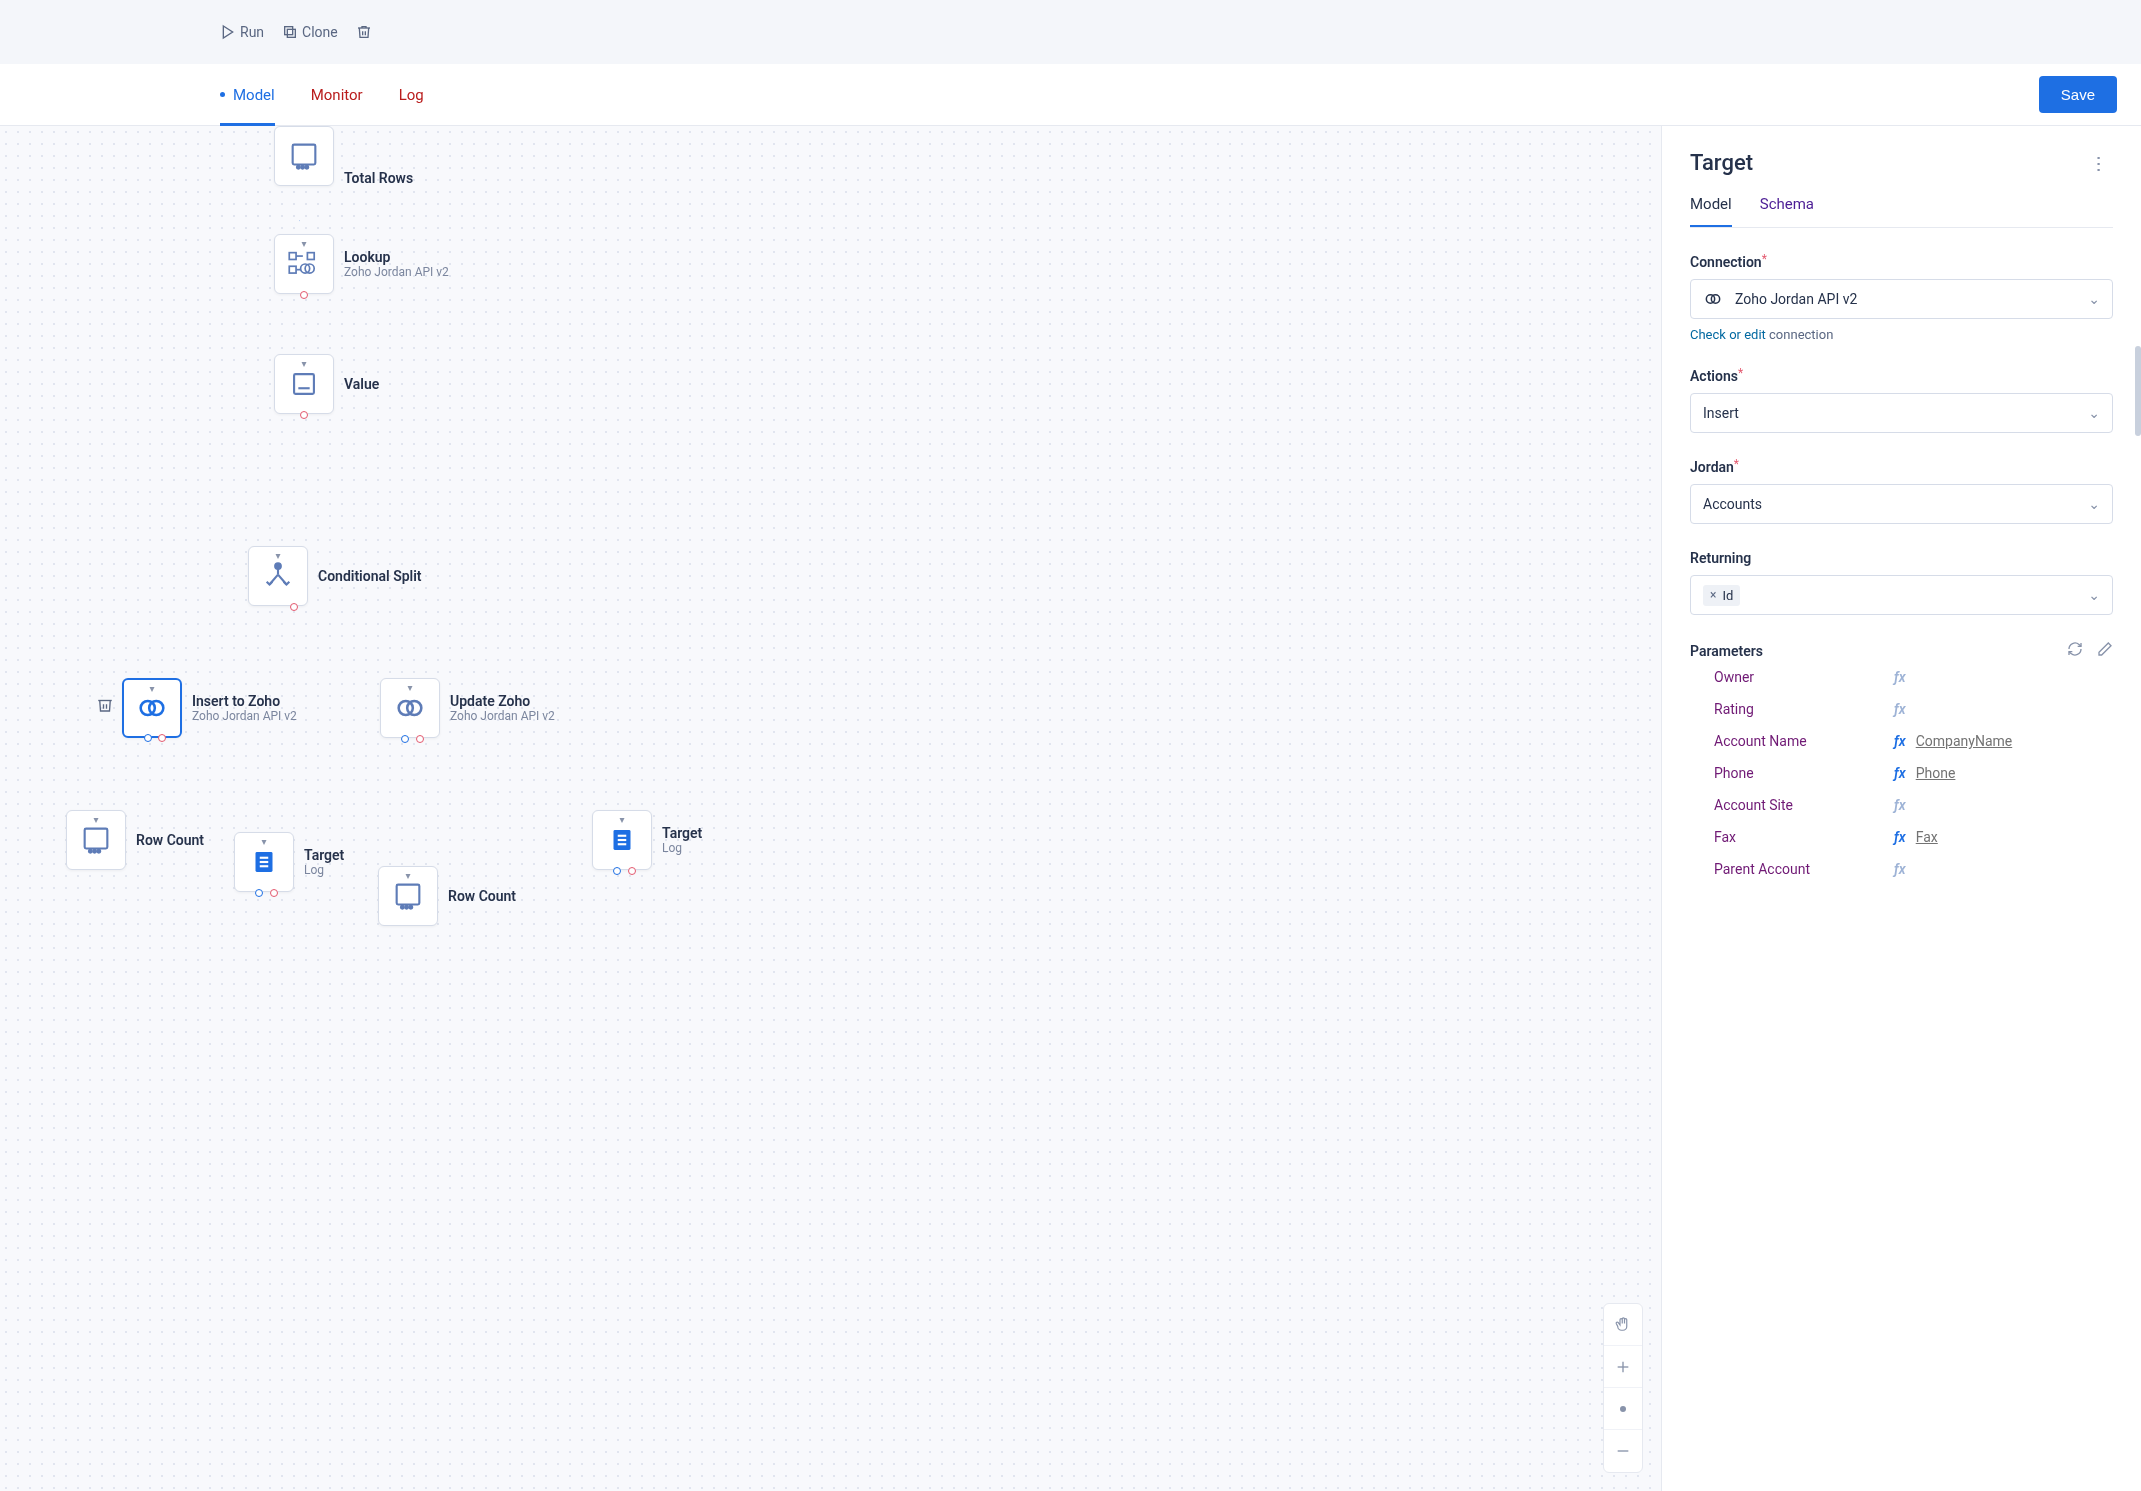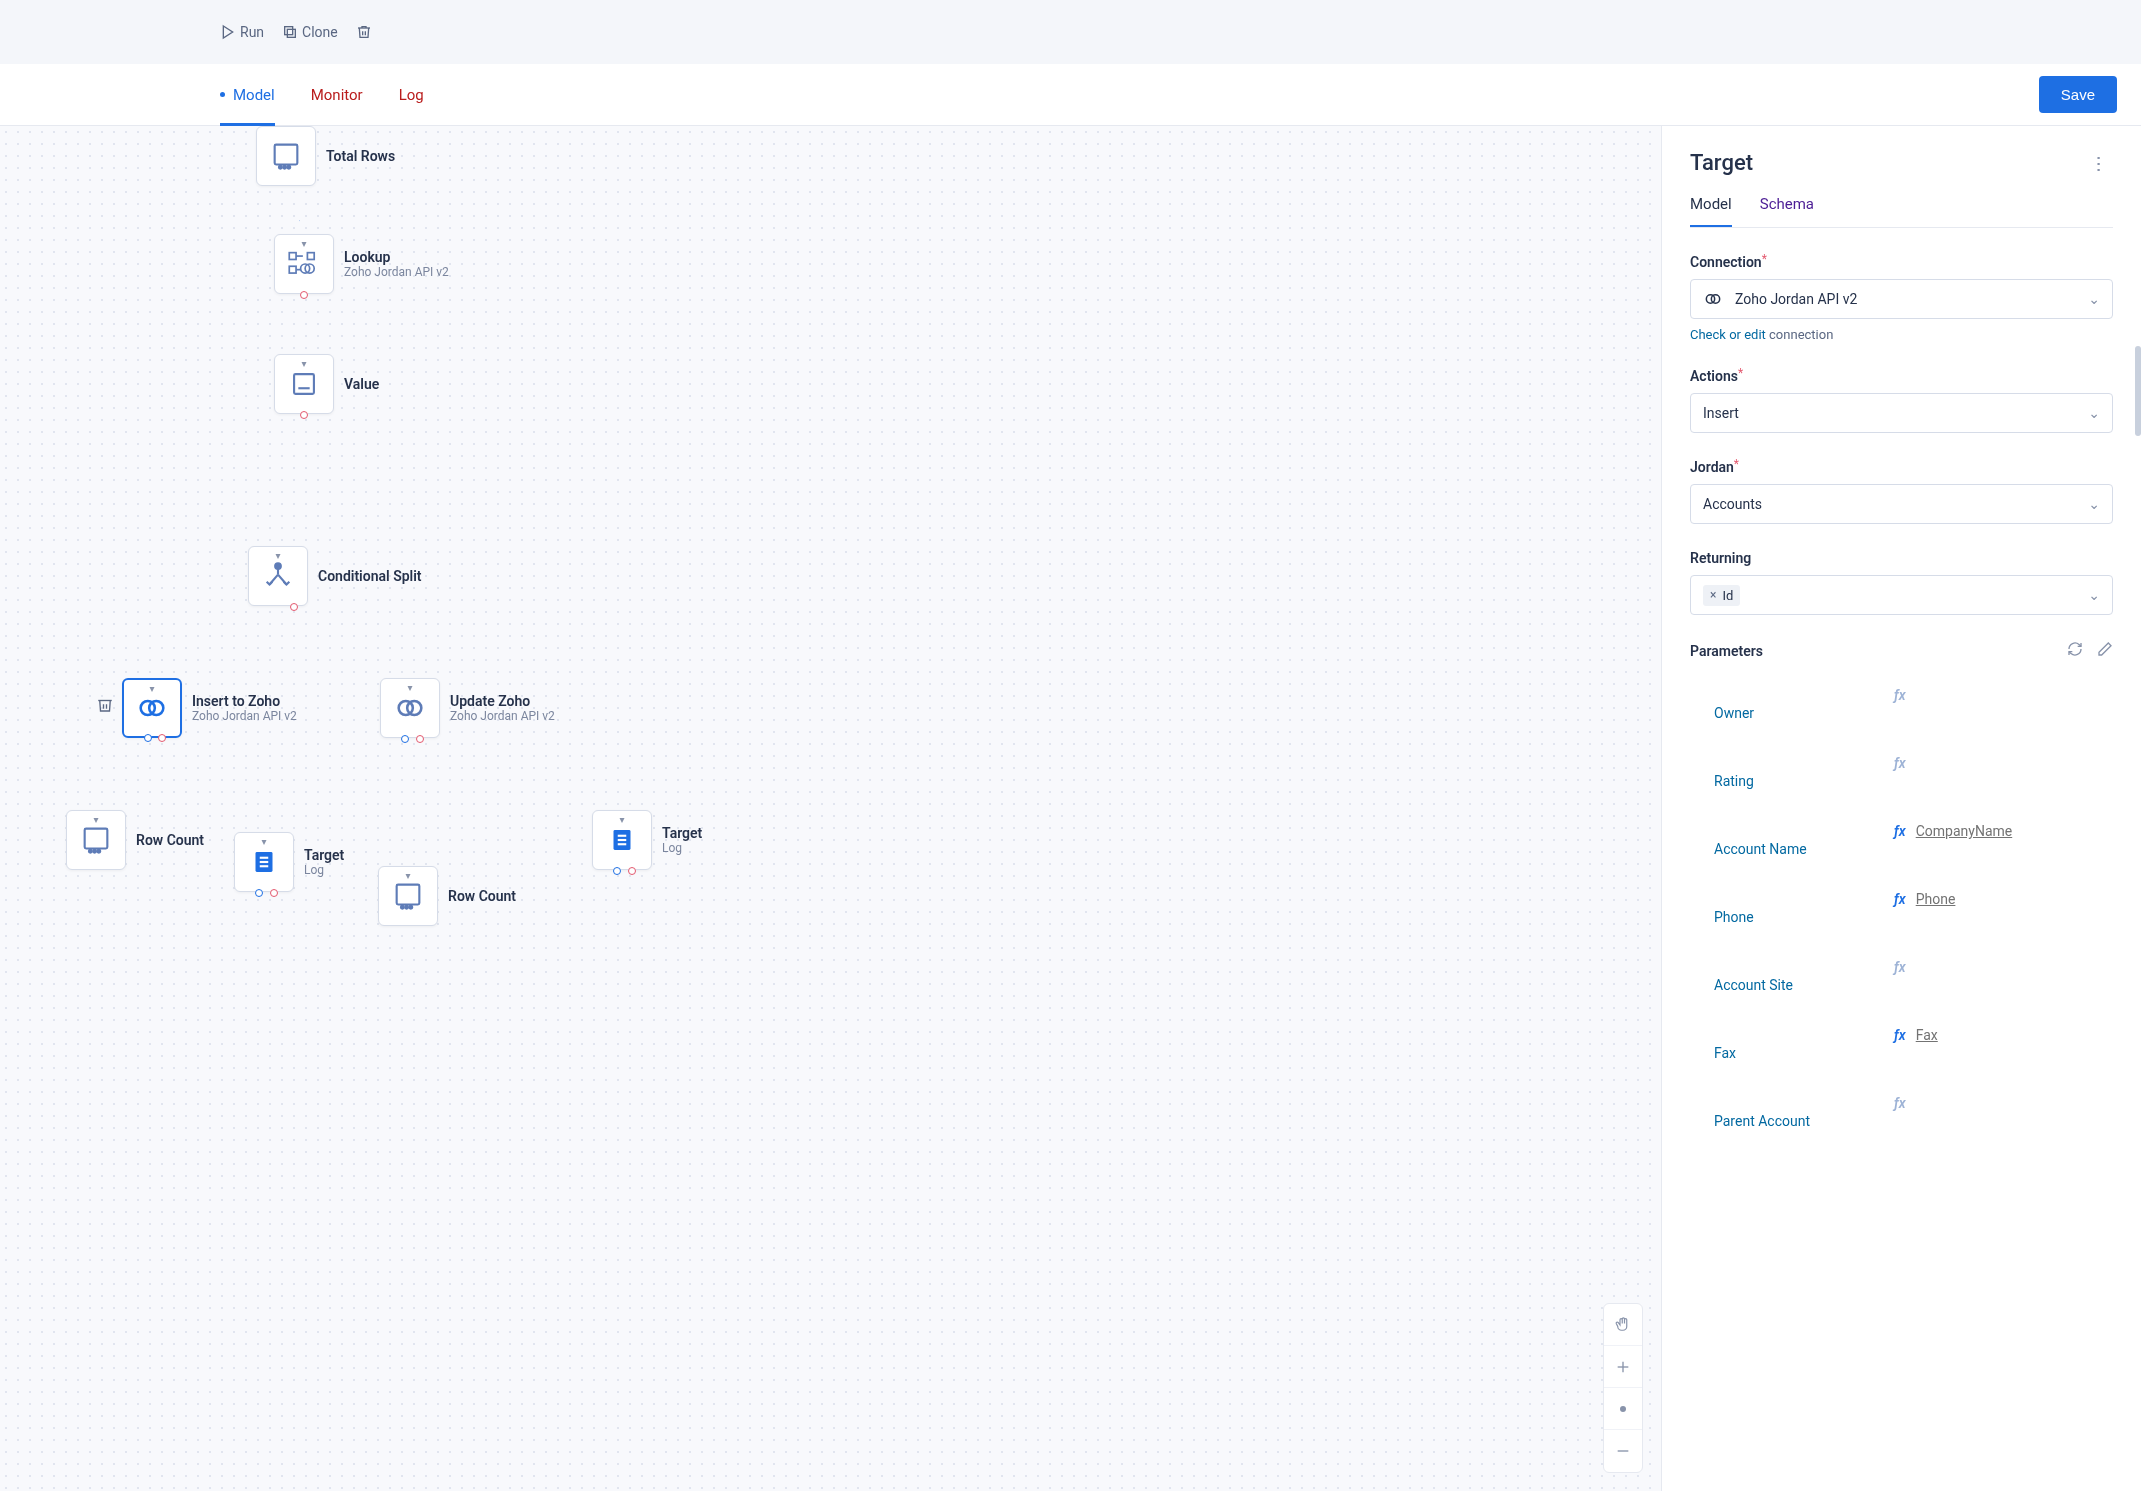--- a/index.html
+++ b/index.html
@@ -60,21 +60,21 @@
   .hint { font-size:13px; margin-top:8px; color:#5a6782; }
   .hint a { color:#0369a1; text-decoration:none; }
   .chip { background:#eef1f6; border-radius:3px; padding:3px 7px; font-size:13px; display:inline-flex; align-items:center; gap:6px; }
   .chip .x { cursor:pointer; font-size:12px; color:#5a6782; }
   
   .params-head { display:flex; align-items:center; margin-top:26px; }
   .params-head .field-label { flex:1; }
   .icon-btn { color:#8893aa; cursor:pointer; margin-left:14px; }
   .icon-btn svg { width:16px; height:16px; }
   .param-row { display:flex; align-items:center; padding:8px 0 8px 24px; font-size:14px; }
-  .param-name { flex:0 0 180px; color:#0369a1;margin-top:36px; }
+  .param-name { flex:0 0 180px; color:#701a75; }
   .fx { color:#9eb3d6; font-style:italic; font-weight:600; font-size:14px; margin-right:10px; }
   .fx.mapped { color:#1e6fe3; }
   .param-val { color:#737373;text-decoration:underline; }
   
   .scroll-ind { position:absolute; right:0; top:220px; width:6px; height:90px; background:#c8d0dd; border-radius:3px; }
   
   
   svg.wires { position:absolute; inset:0; pointer-events:none; }
   .wire-blue { stroke:#8eb4e8; stroke-width:1.6; fill:none; }
   .wire-red { stroke:#f2a9ad; stroke-width:1.6; fill:none; }
@@ -149,21 +149,21 @@
 
       <path class="wire-blue" d="M400 618 L400 700 Q400 708 408 708 L408 734" marker-end="url(#ah)"></path>
 
       <path class="wire-red" d="M426 618 L426 630 Q426 638 434 638 L614 638 Q622 638 622 646 L622 680"></path>
 
       <path class="wire-blue" d="M76 744 L76 780"></path>
     </svg>
 
     <div class="canvas-inner">
 
-      <div class="node" style="left:256px; top:0px;">
+      <div class="node" style="left:274px; top:0px;align-items:flex-end;">
         <div class="node-box">
           <svg class="ic" viewBox="0 0 24 24" fill="none" stroke="#5e7cb7" stroke-width="1.5">
               <rect x="4" y="4" width="16" height="14" rx="1"></rect>
               <circle cx="8" cy="20" r="1" fill="#5e7cb7"></circle>
               <circle cx="11" cy="20" r="1" fill="#5e7cb7"></circle>
               <circle cx="14" cy="20" r="1" fill="#5e7cb7"></circle>
             </svg>
         </div>
         <div class="node-text">
             <span class="node-title">Total Rows</span>

